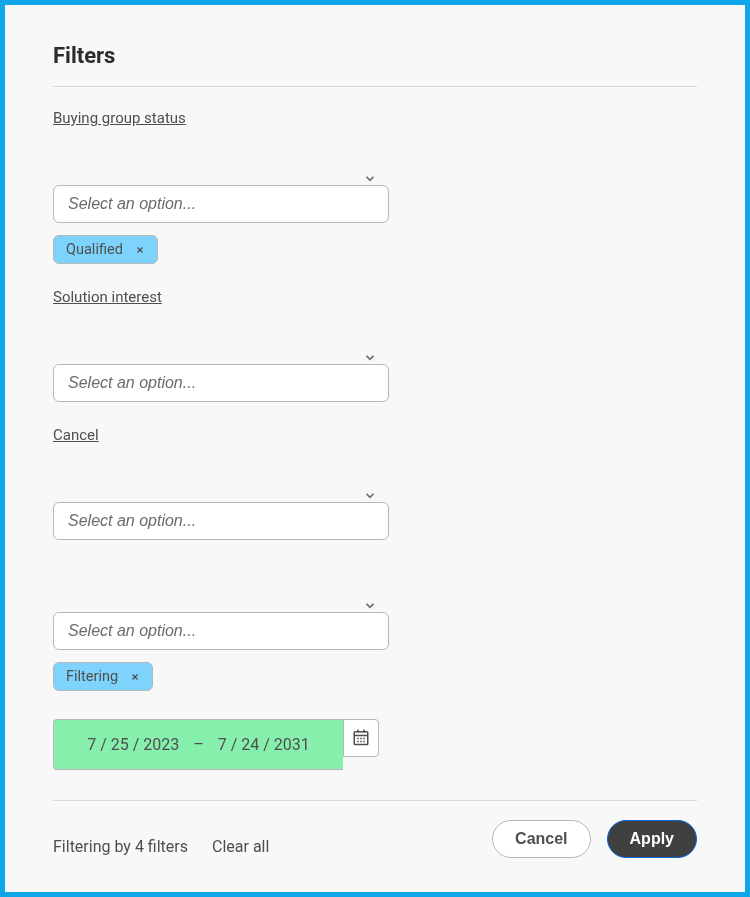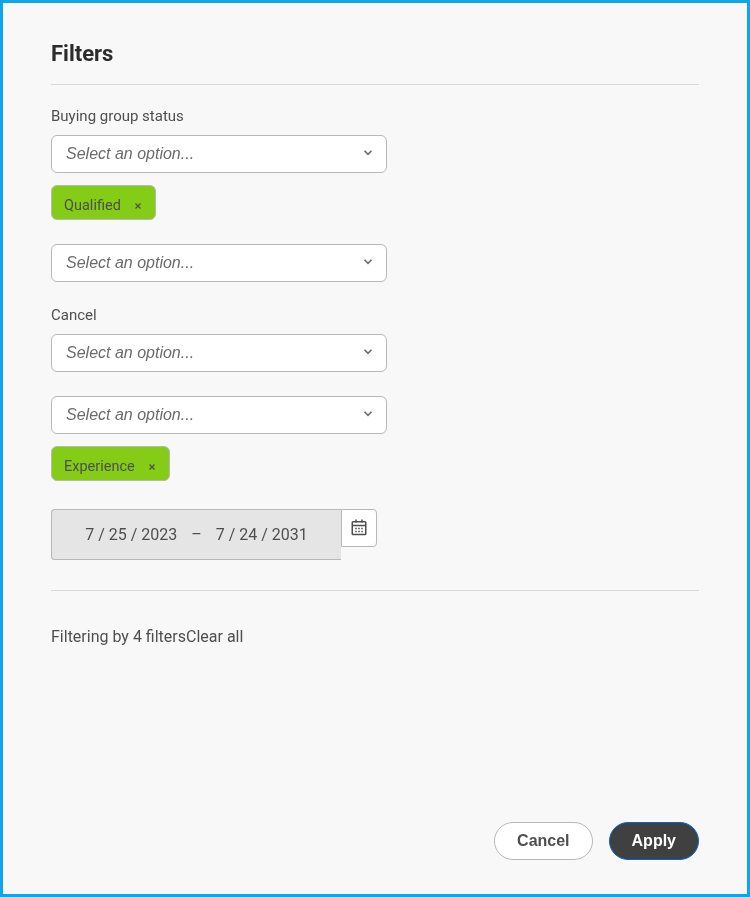--- a/index.html
+++ b/index.html
@@ -4,21 +4,21 @@
   <style>
     * { box-sizing: border-box; margin: 0; padding: 0; }
     body {
       font-family: -apple-system, BlinkMacSystemFont, "Segoe UI", Roboto, Helvetica, Arial, sans-serif;
       background: #fff;
       color: #2c2c2c;
     }
     .panel {
       width: 750px;
       height: 897px;
-      border: 3px solid #0ea5e9;
+      border: 5px solid #0ea5e9;
       background: #f8f8f8;
       padding: 38px 48px 34px 48px;
       position: relative;
     }
     .panel-title {
       font-size: 22px;
       font-weight: 700;
       color: #2c2c2c;
       margin-bottom: 18px;
     }
@@ -28,58 +28,60 @@
       margin: 0 0 22px 0;
     }
     .filter-group {
       margin-bottom: 24px;
     }
     .filter-label {
       font-size: 15px;
       color: #4f4f4f;
       margin-bottom: 10px;
       display: block;
+      text-decoration: underline;
     }
     .select-wrap {
       position: relative;
       width: 336px;
     }
     .select-input {
       width: 100%;
       height: 38px;
       border: 1px solid #b8b8b8;
       border-radius: 6px;
       background: #fff;
       padding: 0 40px 0 14px;
       font-size: 16px;
       font-style: italic;
       color: #6b6b6b;
       appearance: none;
       cursor: pointer;
       text-align: left;
+      margin-top: 48px;
     }
     .select-chevron {
       position: absolute;
       right: 12px;
       top: 50%;
       transform: translateY(-50%);
       pointer-events: none;
       color: #6e6e6e;
     }
     .tag-row {
       margin-top: 12px;
     }
     .tag {
       display: inline-flex;
       align-items: center;
       gap: 10px;
       border: 1px solid #b8b8b8;
       border-radius: 6px;
-      background: #84cc16;
-      padding: 11px 10px 5px 12px;
+      background: #7dd3fc;
+      padding: 5px 10px 5px 12px;
       font-size: 14.5px;
       color: #4f4f4f;
     }
     .tag-close {
       display: inline-flex;
       align-items: center;
       justify-content: center;
       width: 14px;
       height: 14px;
       cursor: pointer;
@@ -89,21 +91,21 @@
       margin-top: 28px;
       display: flex;
       width: 326px;
     }
     .date-range {
       flex: 1;
       height: 51px;
       border: 1px solid #b8b8b8;
       border-right: none;
       border-radius: 4px 0 0 4px;
-      background: #e5e5e5;
+      background: #86efac;
       display: flex;
       align-items: center;
       padding: 17px 14px;
       font-size: 16px;
       color: #4f4f4f;
       justify-content: center;
     }
     .date-dash {
       padding: 0 14px;
     }
@@ -120,20 +122,21 @@
       color: #4f4f4f;
     }
     .divider-bottom {
       border: none;
       border-top: 1px solid #d8d8d8;
       margin: 30px 0 36px 0;
     }
     .status-row {
       display: flex;
       align-items: center;
+      gap: 24px;
       font-size: 16px;
     }
     .status-text { color: #4f4f4f; }
     .clear-all {
       color: #4f4f4f;
       cursor: pointer;
     }
     .btn-row {
       position: absolute;
       bottom: 34px;
@@ -187,20 +190,21 @@
           <svg width="10" height="10" viewBox="0 0 24 24" fill="none" stroke="currentColor" stroke-width="3">
               <line x1="18" y1="6" x2="6" y2="18"></line>
               <line x1="6" y1="6" x2="18" y2="18"></line>
             </svg>
         </span>
       </span>
     </div>
   </div>
 
   <div class="filter-group">
+    <label class="filter-label">Solution interest</label>
     <div class="select-wrap">
       <button class="select-input">Select an option...</button>
       <span class="select-chevron">
         <svg width="14" height="14" viewBox="0 0 24 24" fill="none" stroke="currentColor" stroke-width="3">
             <polyline points="6 9 12 15 18 9"></polyline>
           </svg>
       </span>
     </div>
   </div>
 
@@ -220,21 +224,21 @@
     <div class="select-wrap">
       <button class="select-input">Select an option...</button>
       <span class="select-chevron">
         <svg width="14" height="14" viewBox="0 0 24 24" fill="none" stroke="currentColor" stroke-width="3">
             <polyline points="6 9 12 15 18 9"></polyline>
           </svg>
       </span>
     </div>
     <div class="tag-row">
       <span class="tag">
-        <span>Experience</span>
+        <span>Filtering</span>
         <span class="tag-close">
           <svg width="10" height="10" viewBox="0 0 24 24" fill="none" stroke="currentColor" stroke-width="3">
               <line x1="18" y1="6" x2="6" y2="18"></line>
               <line x1="6" y1="6" x2="18" y2="18"></line>
             </svg>
         </span>
       </span>
     </div>
   </div>
 

